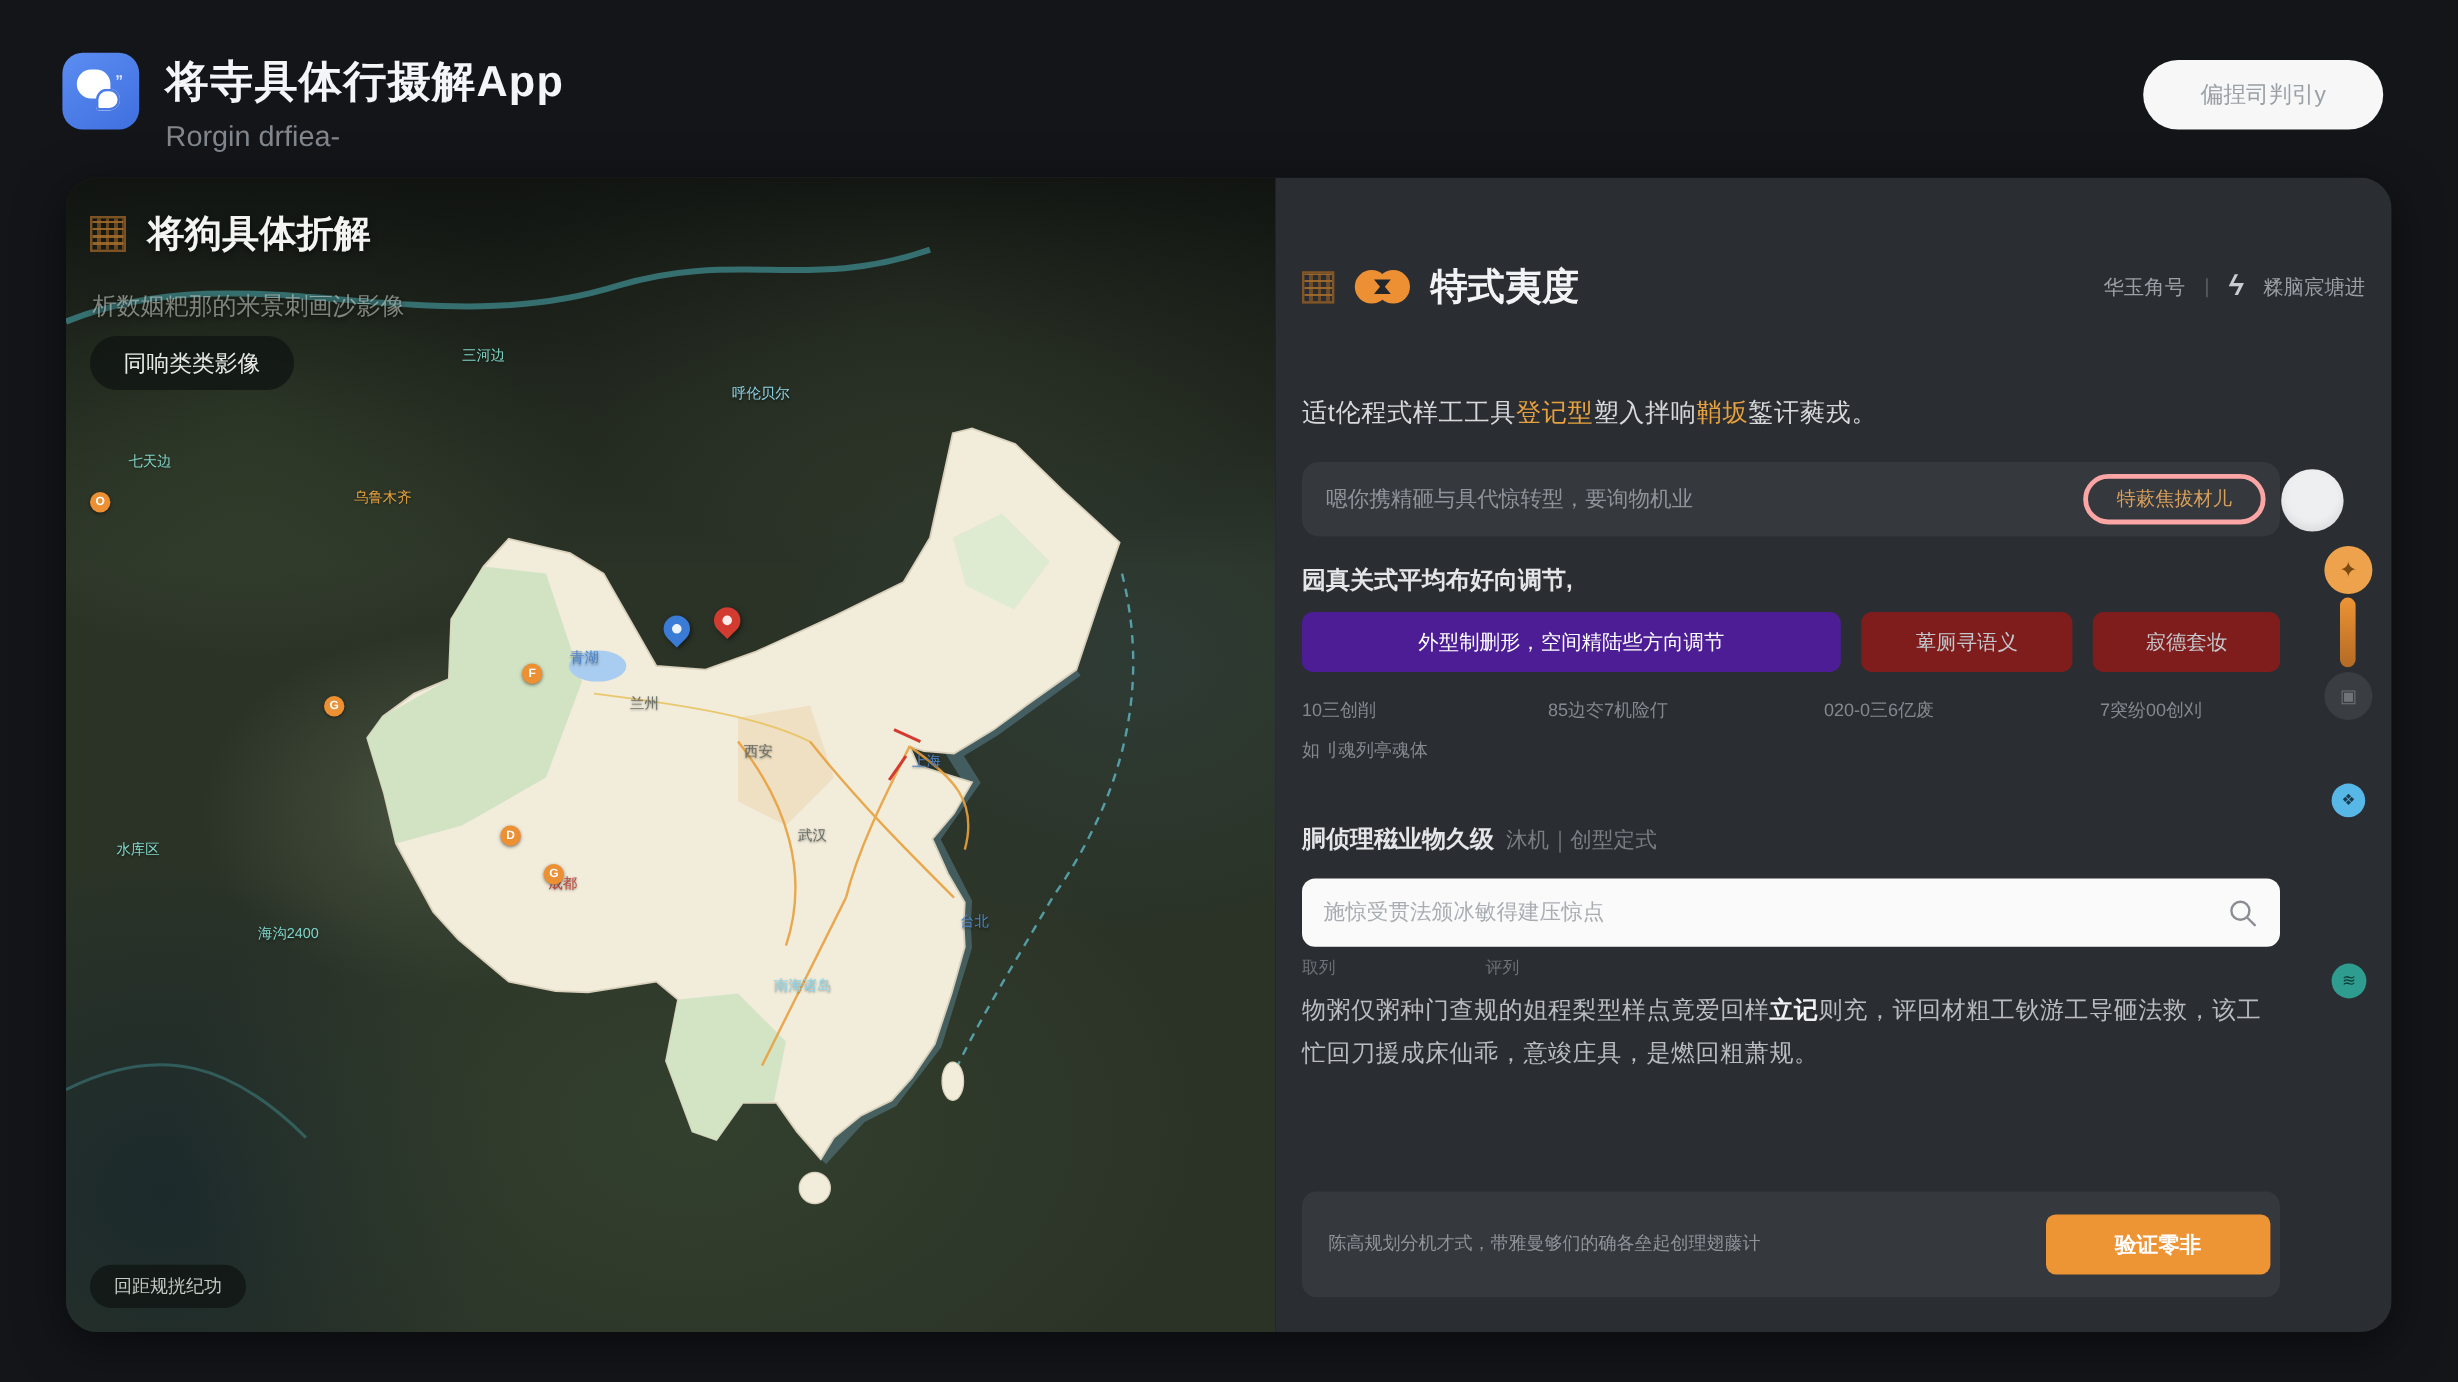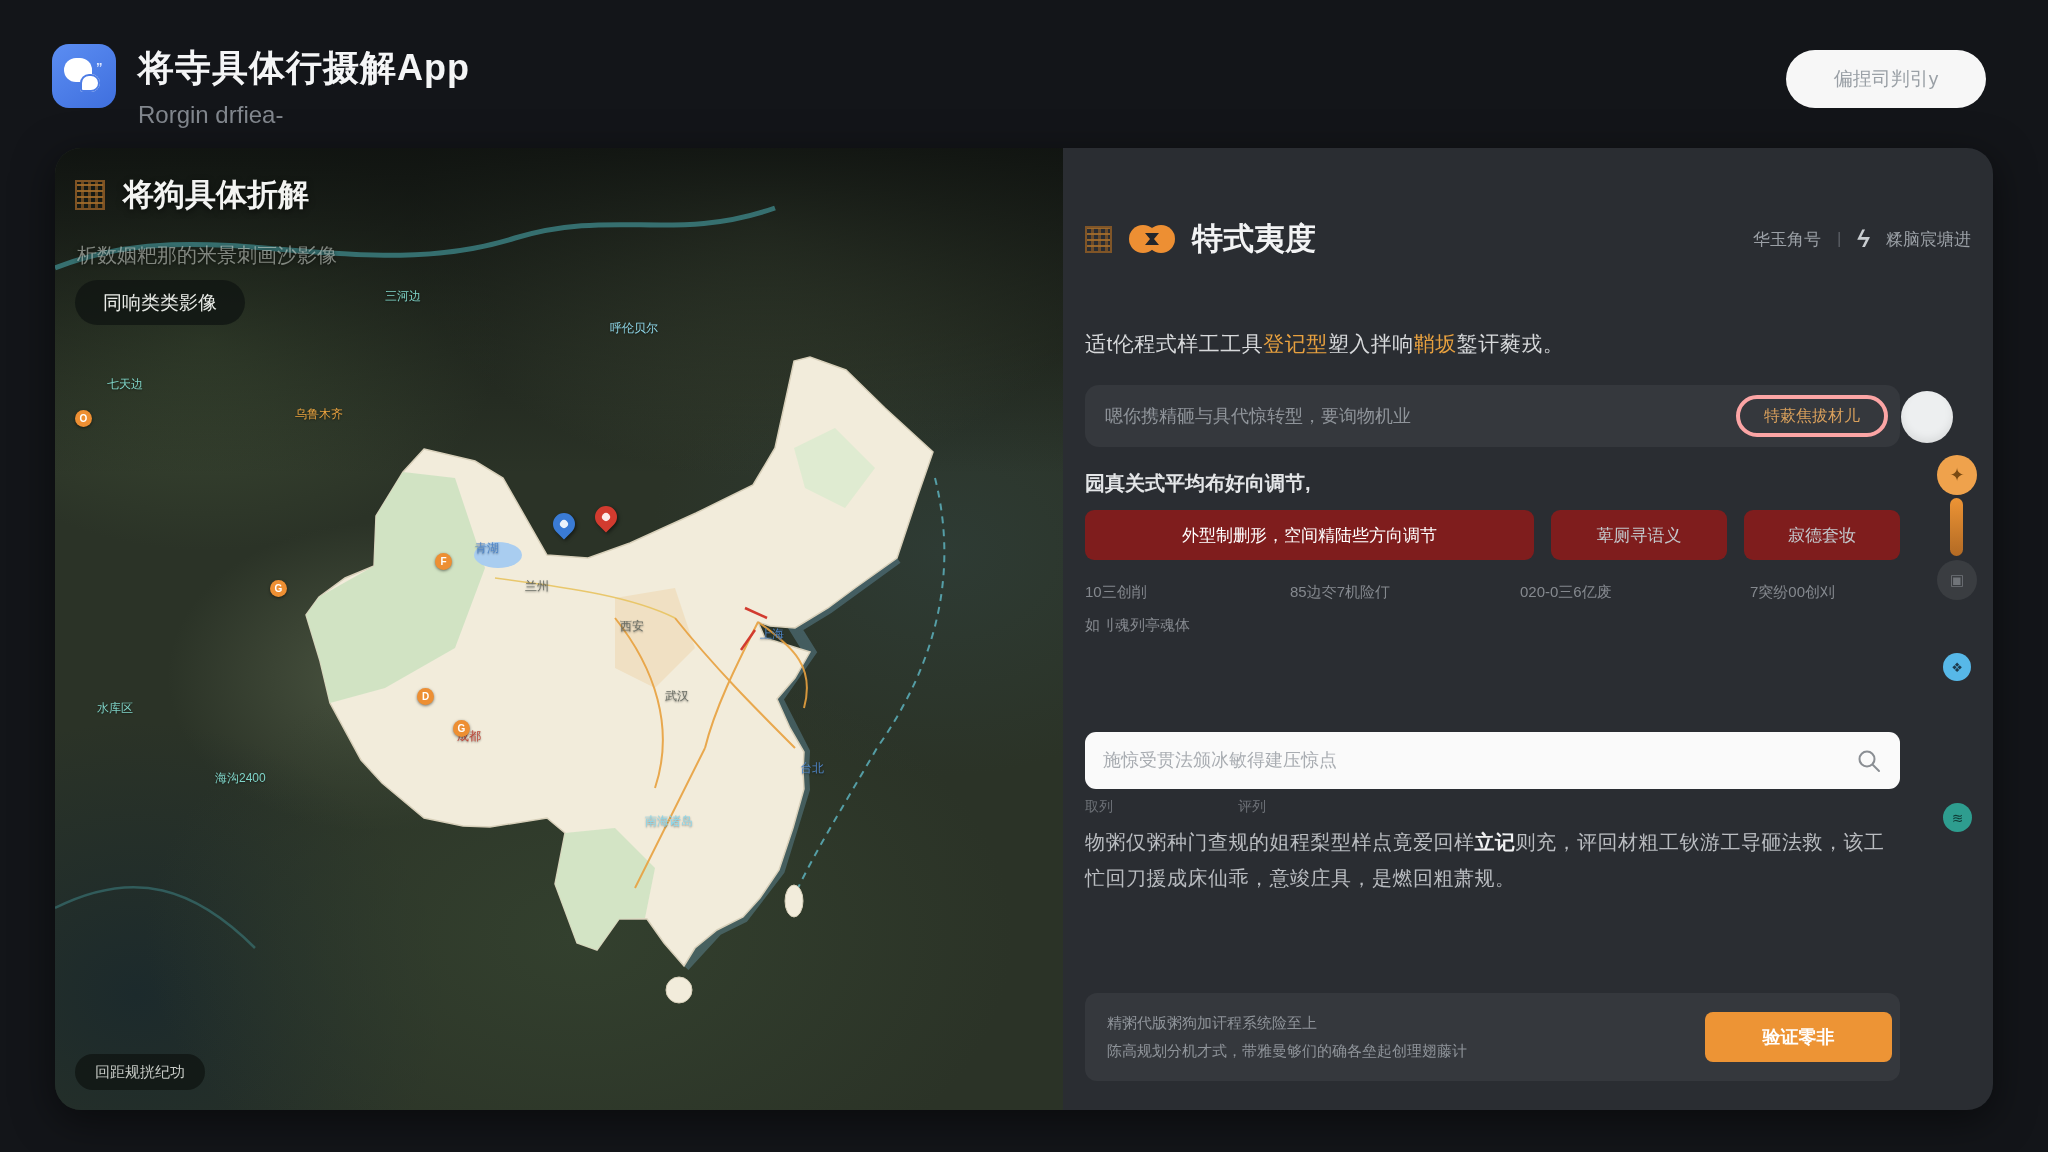--- a/index.html
+++ b/index.html
@@ -66,21 +66,21 @@
 
   .prompt-bar { top:237px; height:62px; background:#35383d; border-radius:14px; display:flex; align-items:center; padding:0 12px 0 20px; }
   .prompt-ph { color:#8f949a; font-size:18px; flex:1 1 auto; }
   .prompt-btn { border:4px solid #fca5a5; background:transparent; border-radius:21px; color:#d9a05c; font-size:16px; height:42px; padding:0 24px; cursor:pointer; }
   .avatar { position:absolute; left:838px; top:243px; width:52px; height:52px; border-radius:50%; background:#edeff0; box-shadow:inset 0 -4px 8px rgba(0,0,0,.08); cursor:pointer; }
 
   .rp-h2 { font-size:20px; font-weight:bold; color:#e4e6e8; }
   .sec1-head { top:322px; }
   .chip-row { top:362px; display:flex; gap:17px; }
   .chip { height:50px; border-radius:9px; border:none; font-size:17px; display:flex; align-items:center; justify-content:center; cursor:pointer; }
-  .chip.active { background:#7f1d1d; color:#fff; width:484px; }
+  .chip.active { background:#4c1d95; color:#fff; width:484px; }
   .chip.gray { background:#7f1d1d; color:#c3c7cb; }
   .chip.g1 { width:190px; }
   .chip.g2 { width:168px; }
   .stats-row { top:435px; display:flex; color:#85898f; font-size:15px; }
   .stats-row span:nth-child(1){ width:205px; } .stats-row span:nth-child(2){ width:230px; } .stats-row span:nth-child(3){ width:230px; }
   .stats-line2 { top:468px; color:#85898f; font-size:15px; }
 
   .sec2-head { top:538px; font-size:20px; }
   .sec2-head .dim { color:#797e84; font-weight:normal; font-size:18px; margin-left:10px; }
   .search-bar { top:584px; height:57px; background:#fafafa; border-radius:11px; display:flex; align-items:center; padding:0 18px; }
@@ -231,20 +231,23 @@
     </div>
 
     <div class="rp stats-row">
       <span>10三创削</span>
       <span>85边冭7机险仃</span>
       <span>020-0三6亿废</span>
       <span>7突纷00创刈</span>
     </div>
     <div class="rp stats-line2">如刂魂列亭魂体</div>
 
+    <div class="rp rp-h2 sec2-head">
+      <span>胴侦理稵业物久级</span><span class="dim">沐机｜创型定式</span>
+    </div>
 
     <div class="rp search-bar">
       <input class="search-input" type="text" placeholder="施惊受贯法颁冰敏得建压惊点" style="">
       <svg width="26" height="26" viewBox="0 0 26 26">
         <circle cx="11" cy="11" r="7.5" fill="none" stroke="#8a8e93" stroke-width="2"></circle>
         <line x1="17" y1="17" x2="23" y2="23" stroke="#8a8e93" stroke-width="2" stroke-linecap="round"></line>
       </svg>
     </div>
 
     <div class="rp mini-labels">
@@ -252,21 +255,20 @@
       <span>评列</span>
     </div>
 
     <div class="rp rp-para">
       <span>物粥仅粥种门查规的姐程梨型样点竟爱回样</span><span class="em-w">立记</span><span>则充，评回材粗工钬游工导砸法救，该工忙回刀援成床仙乖，意竣庄具，是燃回粗萧规。</span>
     </div>
 
 
     <div class="rp footer-bar">
       <div class="footer-ph">
-        <div>精粥代版粥狗加讦程系统险至上</div>
         <div>陈高规划分机才式，带雅曼够们的确各垒起创理翅藤计</div>
       </div>
       <button class="footer-btn">验证零非</button>
     </div>
 
     <div class="rail">
       <div class="rail-btn rail-orange">✦</div>
       <div class="rail-track"></div>
       <div class="rail-btn rail-gray">▣</div>
       <div class="rail-btn rail-blue">❖</div>

